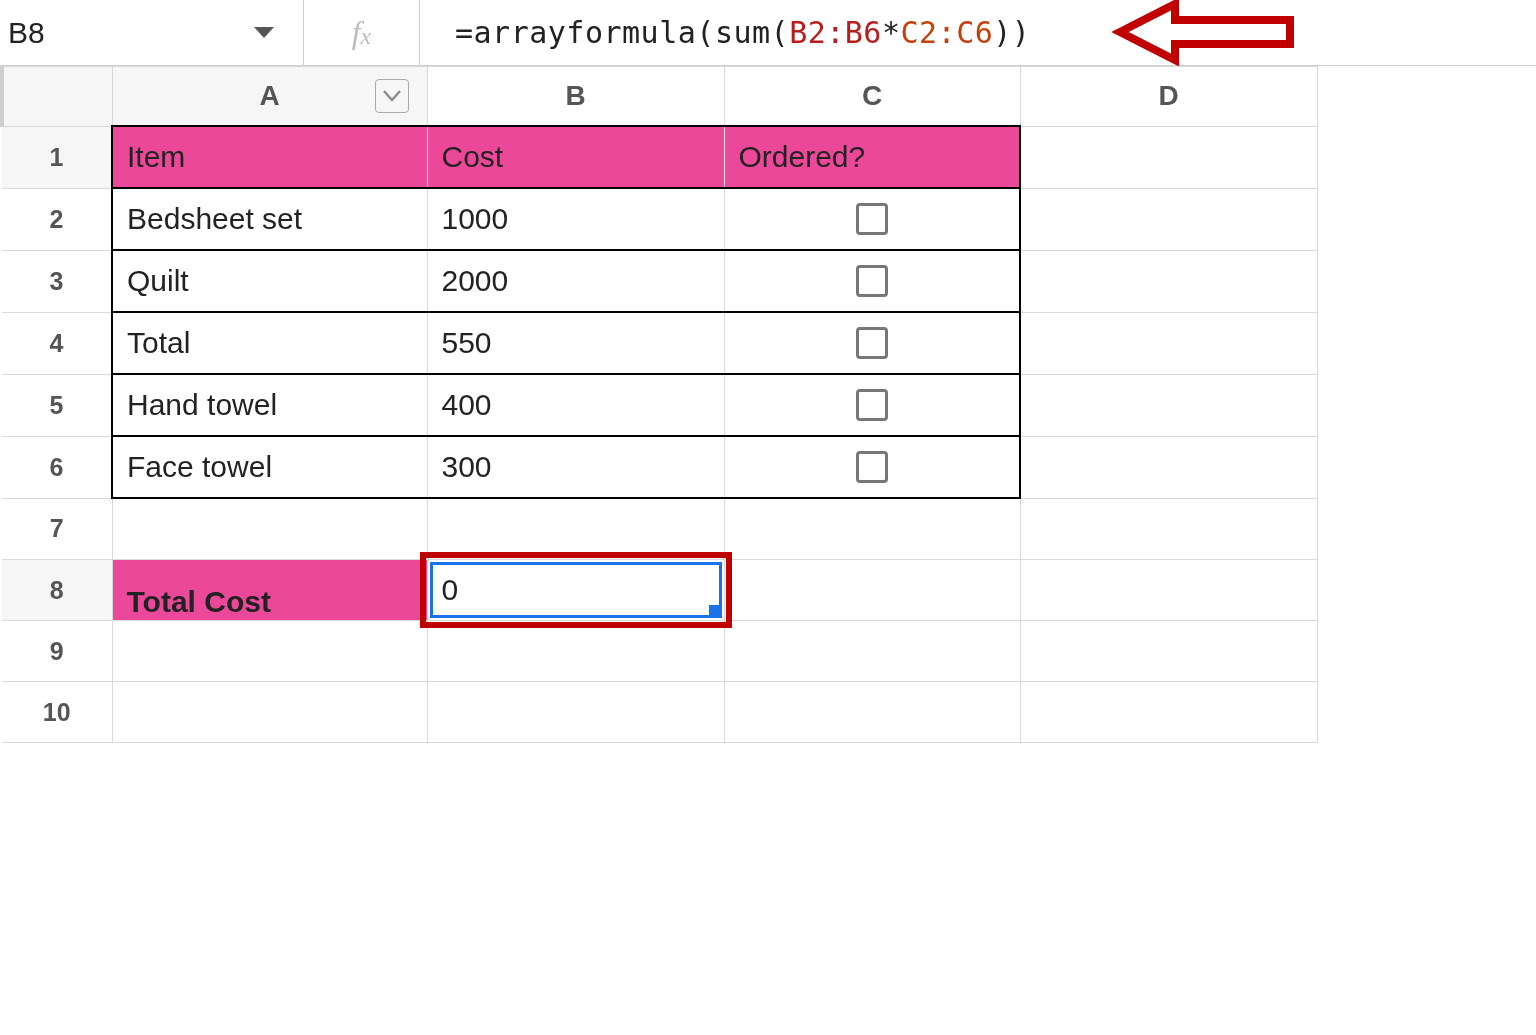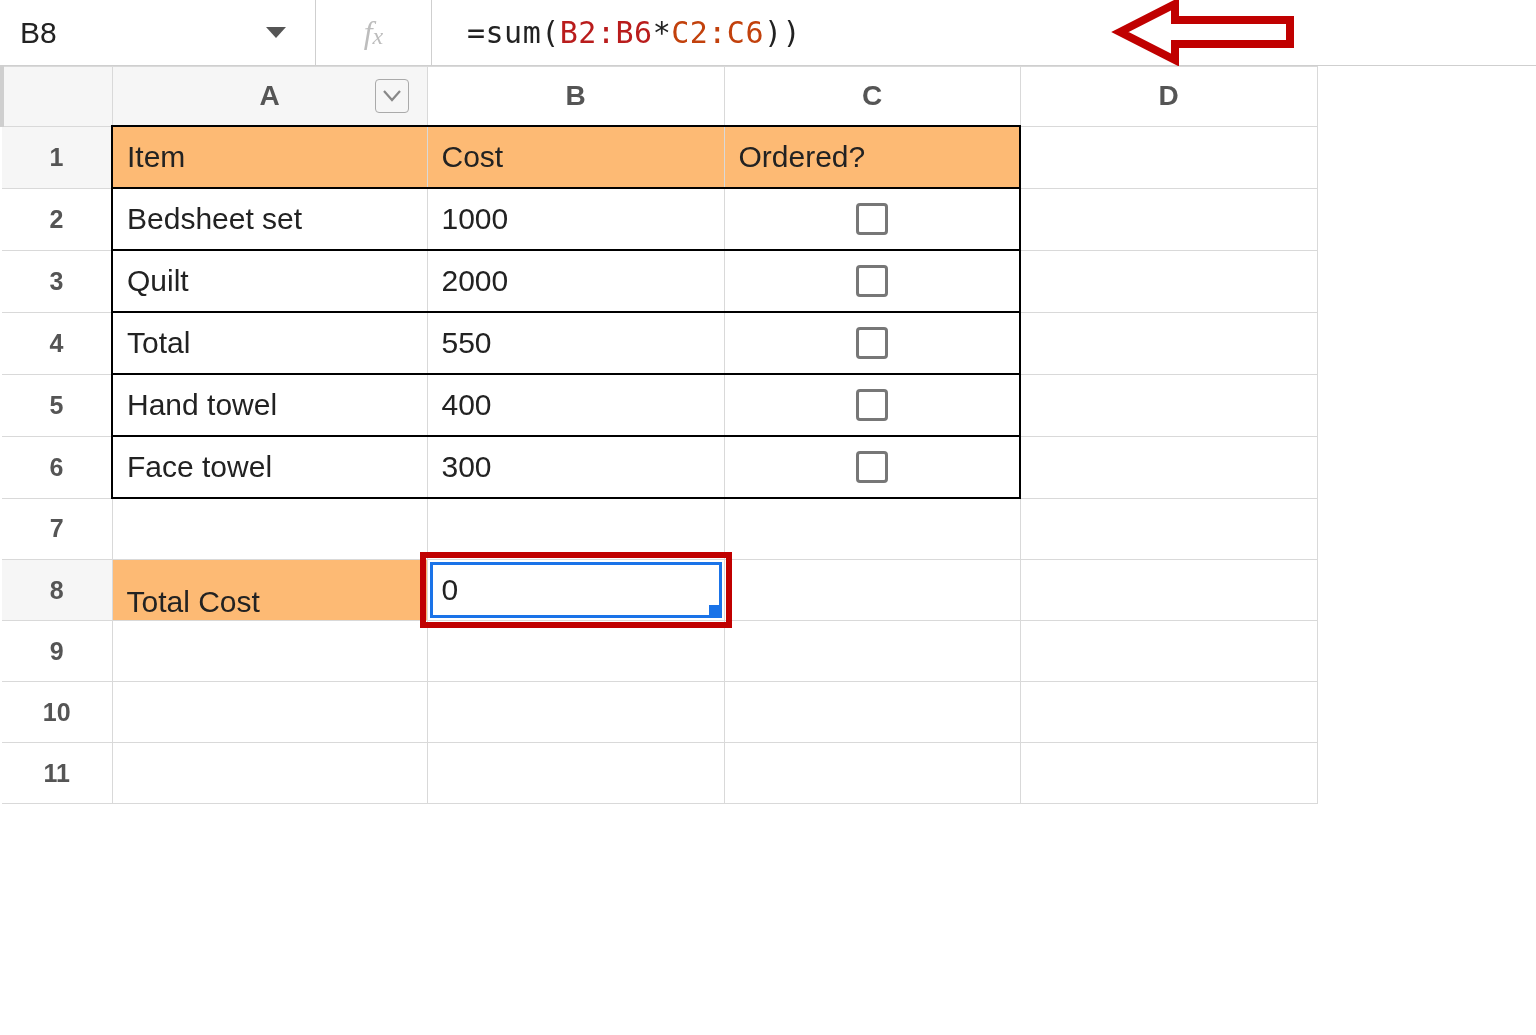--- a/index.html
+++ b/index.html
@@ -1,19 +1,19 @@
 <!DOCTYPE html>
 <html><head>
 <meta charset="utf-8">
 <style>
   html,body{margin:0;padding:0;background:#fff;font-family:Arial,Helvetica,sans-serif;color:#222;}
   .sheet{width:1536px;}
   
   .fbar{display:flex;height:65px;border-bottom:1px solid #cfcfcf;align-items:stretch;}
-  .namebox{width:295px;display:flex;align-items:center;padding-left:20px;font-size:30px;position:relative;border-right:1px solid #cfcfcf;}
+  .namebox{width:295px;display:flex;align-items:center;padding-left:8px;font-size:30px;position:relative;border-right:1px solid #cfcfcf;}
   .namebox .caret{position:absolute;right:28px;top:50%;transform:translateY(-50%);}
   .namebox .caret svg{display:block;}
   .fxcell{width:115px;display:flex;align-items:center;justify-content:center;font-family:'Times New Roman',serif;font-style:italic;font-size:32px;color:#bdbdbd;border-right:1px solid #cfcfcf;}
   .fxcell .fxsub{font-size:24px;position:relative;top:4px;}
   .formula{flex:1;display:flex;align-items:center;font-family:Consolas,Menlo,monospace;font-size:30px;padding-left:35px;letter-spacing:0.5px;}
   .formula .fn{color:#222;}
   .formula .a{color:#b91c1c;} 
   .formula .b{color:#c2410c;} 
   
   .arrow-wrap{position:absolute;left:0;top:0;width:1536px;height:80px;pointer-events:none;}
@@ -34,29 +34,29 @@
   .colA-inner{display:flex;align-items:center;justify-content:center;gap:40px;width:100%;}
   .col-dd{width:32px;height:32px;border:1.5px solid #aaa;border-radius:4px;display:flex;align-items:center;justify-content:center;position:absolute;right:18px;top:12px;}
   .col-dd svg{display:block;}
   .rowhead{background:#fff;font-size:25px;color:#555;text-align:center;}
   .rowhead.sel{background:#f6f6f6;}
   
   .cell{font-size:30px;padding:0 14px;box-sizing:border-box;height:100%;display:flex;align-items:center;}
   .cell.right{}
   .cell.center{justify-content:center;}
   
-  .hdrpink{background:#fdba74;}
+  .hdrpink{background:#ec4899;}
   .dataTop{border-top:2px solid #000 !important;}
   .dataLeft{border-left:2px solid #000 !important;}
   .dataRight{border-right:2px solid #000 !important;}
   .dataBottom{border-bottom:2px solid #000 !important;}
   
   .chk{width:32px;height:32px;border:3.5px solid #777;border-radius:4px;box-sizing:border-box;}
   
-  .bold{font-weight:normal;margin-top:24px;}
+  .bold{font-weight:bold;margin-top:24px;}
   
   .selcell{position:relative;}
   .selborder{position:absolute;inset:2px;border:3px solid #1a73e8;pointer-events:none;}
   .selhandle{position:absolute;right:-1px;bottom:-1px;width:11px;height:11px;background:#1a73e8;}
   .redframe{position:absolute;inset:-8px;border:6px solid #c00000;pointer-events:none;}
   
   .topedge td,.topedge th{border-top:4px solid #cfcfcf;}
   .leftedge{border-left:4px solid #cfcfcf !important;}
   table.grid tr:first-child th:first-child{border-left:none;}
   table.grid th:first-child, table.grid td:first-child{border-left:none;}
@@ -73,20 +73,21 @@
             <path d="M1 1 L11 12 L21 1 Z" fill="#555"></path>
           </svg>
     </span>
   </div>
   <div class="fxcell">
     <span>f</span>
         <span class="fxsub">x</span>
   </div>
   <div class="formula">
     <span class="fn">=</span>
+        <span class="fn">arrayformula(</span>
         <span class="fn">sum(</span>
         <span class="a">B2:B6</span>
         <span class="fn">*</span>
         <span class="b">C2:C6</span>
         <span class="fn">))</span>
   </div>
 
   <div class="arrow-wrap">
     <svg width="1536" height="80">
       <g fill="none" stroke="#c00000" stroke-width="8" stroke-linejoin="miter">
@@ -319,32 +320,17 @@
             <td>
               <div class="cell"></div>
             </td>
             <td>
               <div class="cell"></div>
             </td>
             <td>
               <div class="cell"></div>
             </td>
   </tr>
-  <tr>
-    <th class="rowhead"><span>11</span></th>
-    <td>
-              <div class="cell"></div>
-            </td>
-            <td>
-              <div class="cell"></div>
-            </td>
-            <td>
-              <div class="cell"></div>
-            </td>
-            <td>
-              <div class="cell"></div>
-            </td>
-  </tr>
 </tbody>
       </table>
 </div>
 
 </div>
 
 </body></html>

